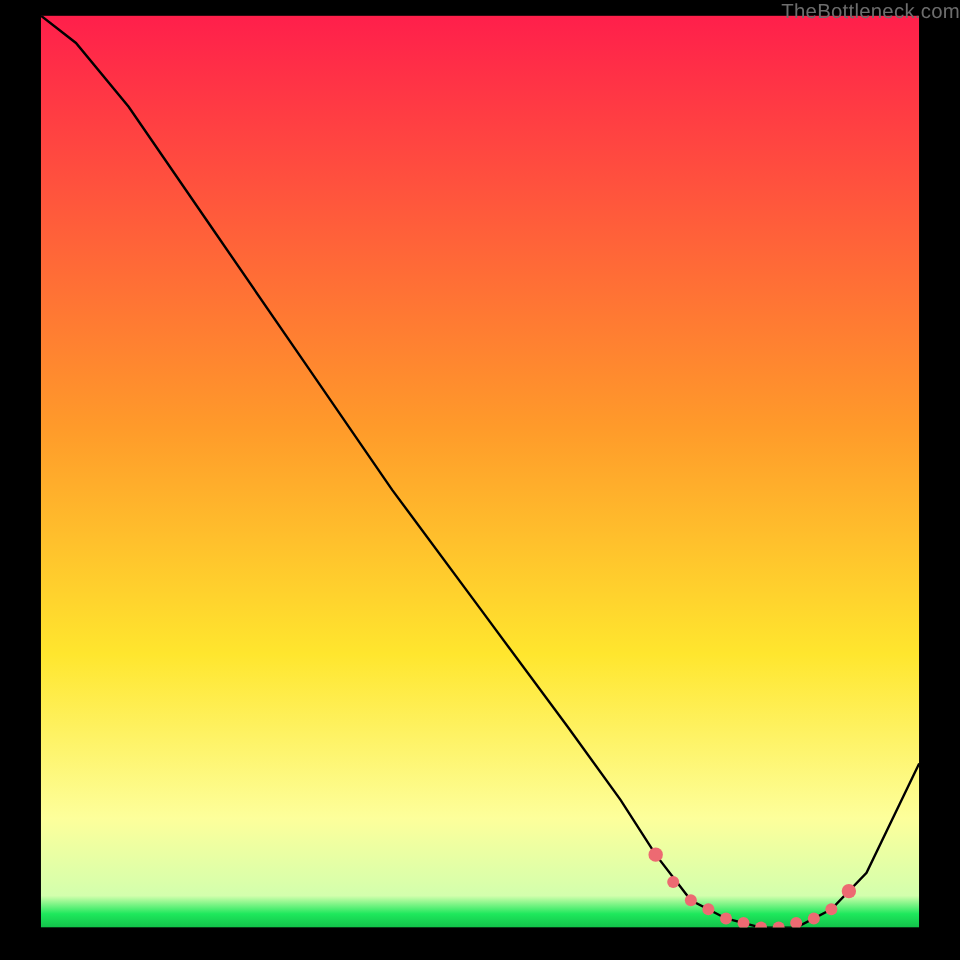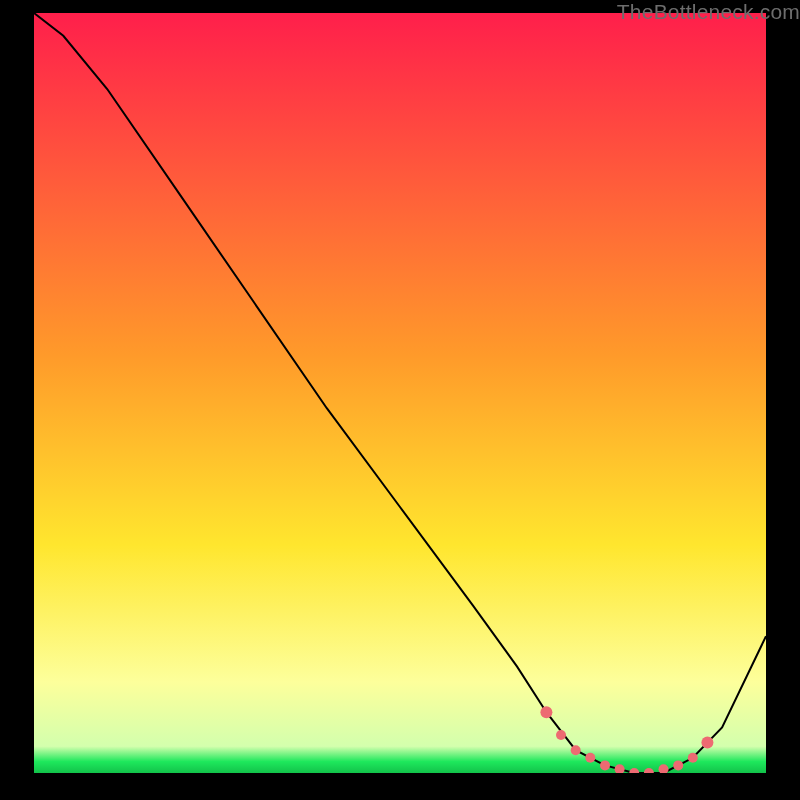--- a/index.html
+++ b/index.html
@@ -24,21 +24,21 @@
     left: 0;
     top: 0;
     width: 732px;
     height: 760px;
   }
   .attribution {
     position: absolute;
     top: 0;
     right: 0;
     color: #6d6d6d;
-    font-size: 21px;
+    font-size: 17px;
     font-weight: 500;
     letter-spacing: 0.2px;
   }
 </style>
 </head>
 <body>
 
 <div class="frame">
   <svg class="plot" viewBox="0 0 732 760" preserveAspectRatio="none">
     <defs>

